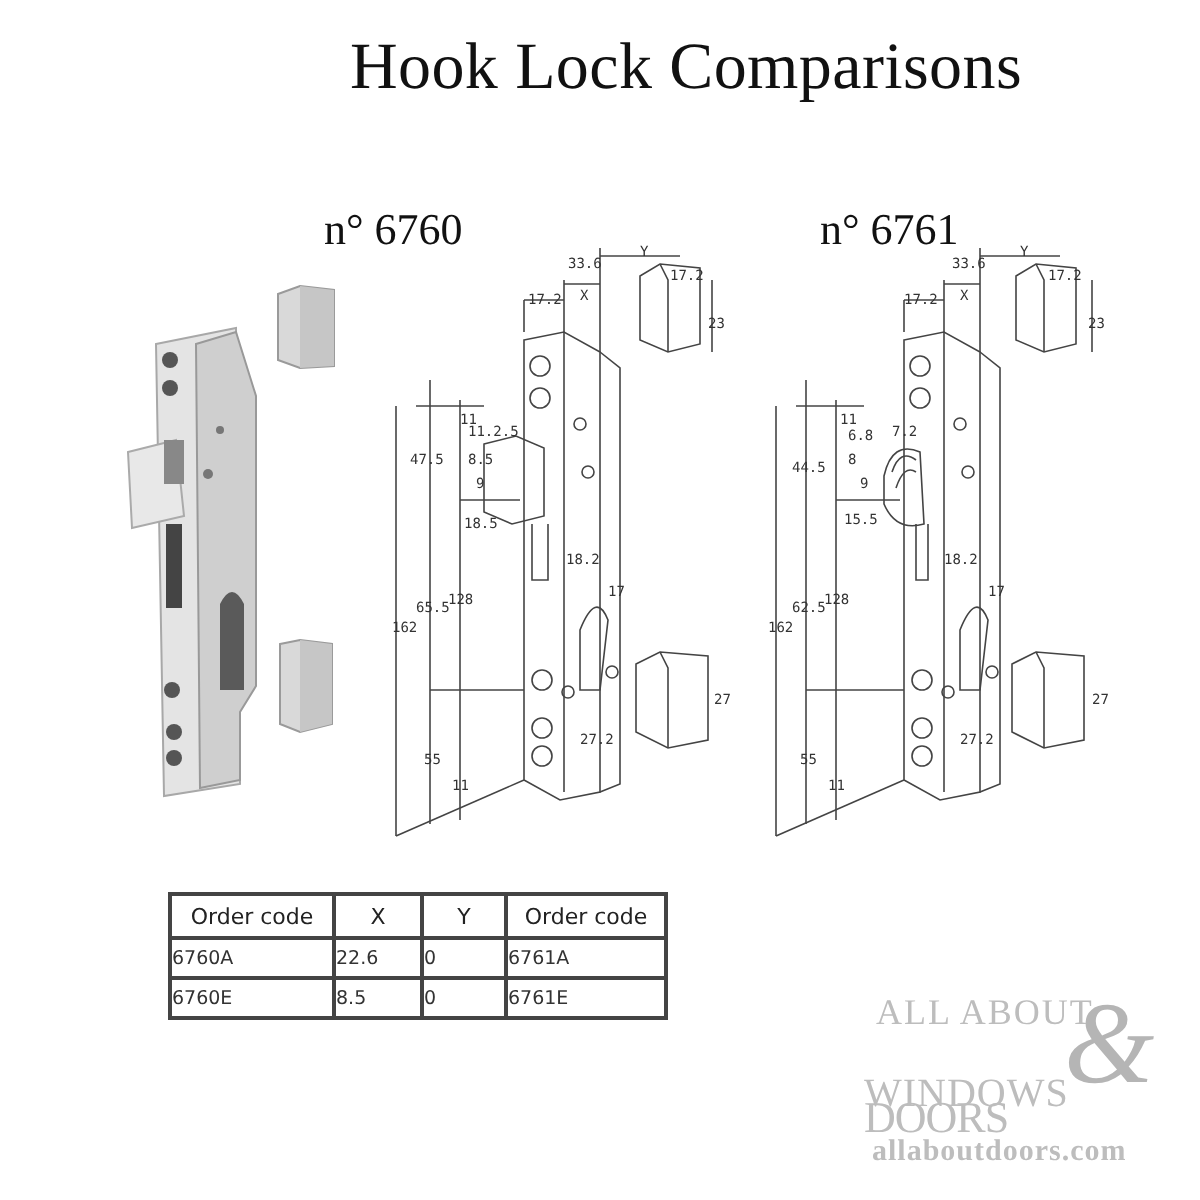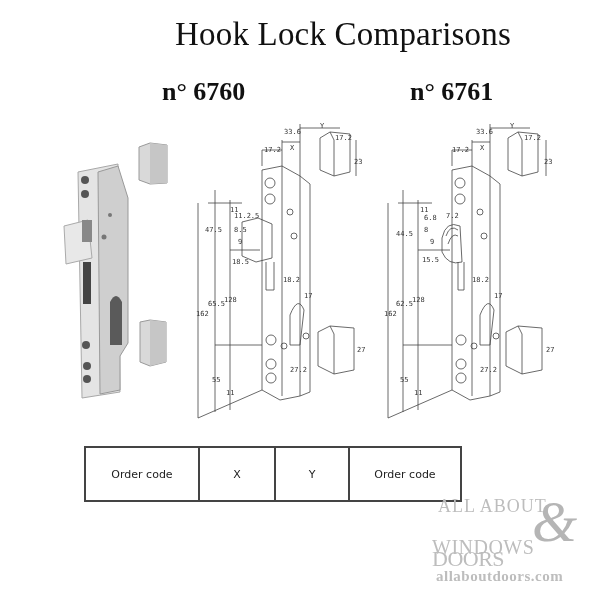--- a/index.html
+++ b/index.html
@@ -1,24 +1,24 @@
 <!DOCTYPE html>
 <html><head>
 <meta charset="utf-8">
 <style>
   html,body{margin:0;padding:0;background:#fff;}
   body{width:600px;height:600px;position:relative;overflow:hidden;font-family:"Liberation Serif",serif;color:#111;}
   .title{position:absolute;left:0;width:600px;top:16px;text-align:center;font-size:33px;letter-spacing:0.2px;padding-left:43px;}
-  .model{position:absolute;top:77px;font-size:26px;font-weight:bold;}
+  .model{position:absolute;top:102px;font-size:22px;font-weight:normal;}
   .model.a{left:162px;}
   .model.b{left:410px;}
   svg{position:absolute;left:0;top:0;}
   .dim{font-family:"DejaVu Sans Mono",monospace;font-size:7px;fill:#333;}
   table.codes{position:absolute;left:84px;top:446px;border-collapse:collapse;font-family:"DejaVu Sans",sans-serif;font-size:9.5px;color:#333;}
-  table.codes th,table.codes td{border:2px solid #444;padding:16px;height:18px;}
+  table.codes th,table.codes td{border:2px solid #444;padding:0;height:18px;}
   table.codes th{font-size:11px;font-weight:normal;color:#222;height:20px;}
   .c1{width:80px}.c2{width:42px}.c3{width:40px}.c4{width:78px}
   .logo{position:absolute;left:432px;top:496px;width:160px;color:#bdbdbd;font-family:"Liberation Serif",serif;}
   .logo .l1{font-size:18px;letter-spacing:1px;position:absolute;left:6px;top:0;}
   .logo .l2{font-size:22px;position:absolute;left:0;top:14px;letter-spacing:-0.5px;margin-top:36px;}
   .logo .amp{font-size:58px;position:absolute;left:100px;top:-8px;color:#b5b5b5;font-style:italic;}
   .logo .l3{font-size:20px;position:absolute;left:0;top:40px;letter-spacing:0.5px;}
   .logo .l4{font-size:15px;position:absolute;left:4px;top:72px;font-weight:bold;letter-spacing:0.5px;}
 </style>
 </head>
@@ -191,20 +191,32 @@
 <table class="codes">
   <thead>
     <tr>
       <th class="c1">Order code</th>
       <th class="c2">X</th>
       <th class="c3">Y</th>
       <th class="c4">Order code</th>
     </tr>
   </thead>
   <tbody>
+    <tr>
+      <td>6760A</td>
+      <td>22.6</td>
+      <td>0</td>
+      <td>6761A</td>
+    </tr>
+    <tr>
+      <td>6760E</td>
+      <td>8.5</td>
+      <td>0</td>
+      <td>6761E</td>
+    </tr>
   </tbody>
 </table>
 
 <div class="logo">
   <span class="amp">&amp;</span>
   <span class="l1">ALL ABOUT</span>
   <span class="l2">DOORS</span>
   <span class="l3">WINDOWS</span>
   <span class="l4">allaboutdoors.com</span>
 </div>

